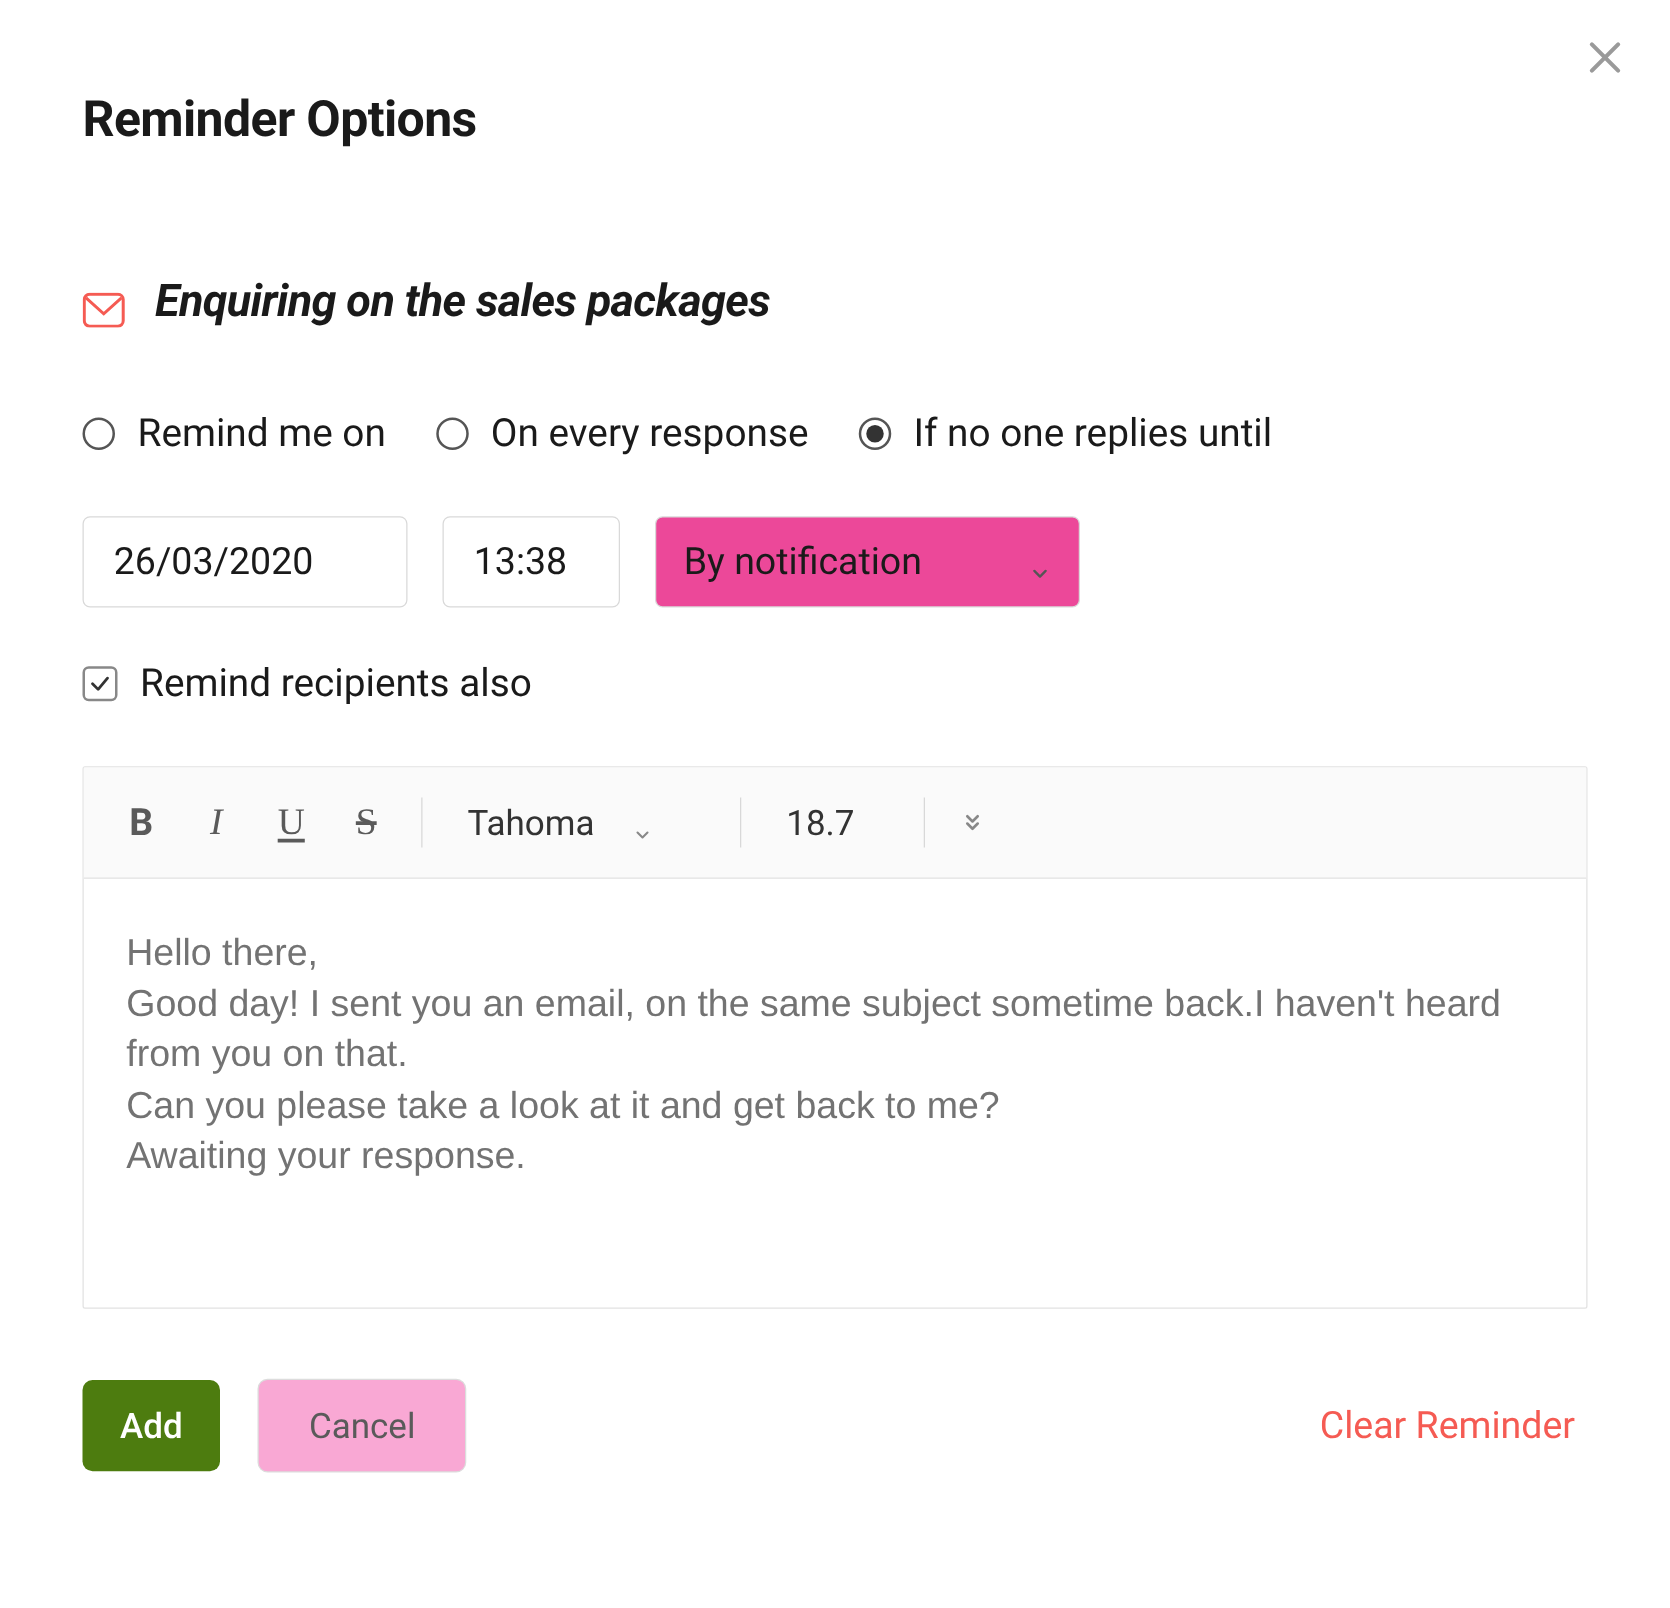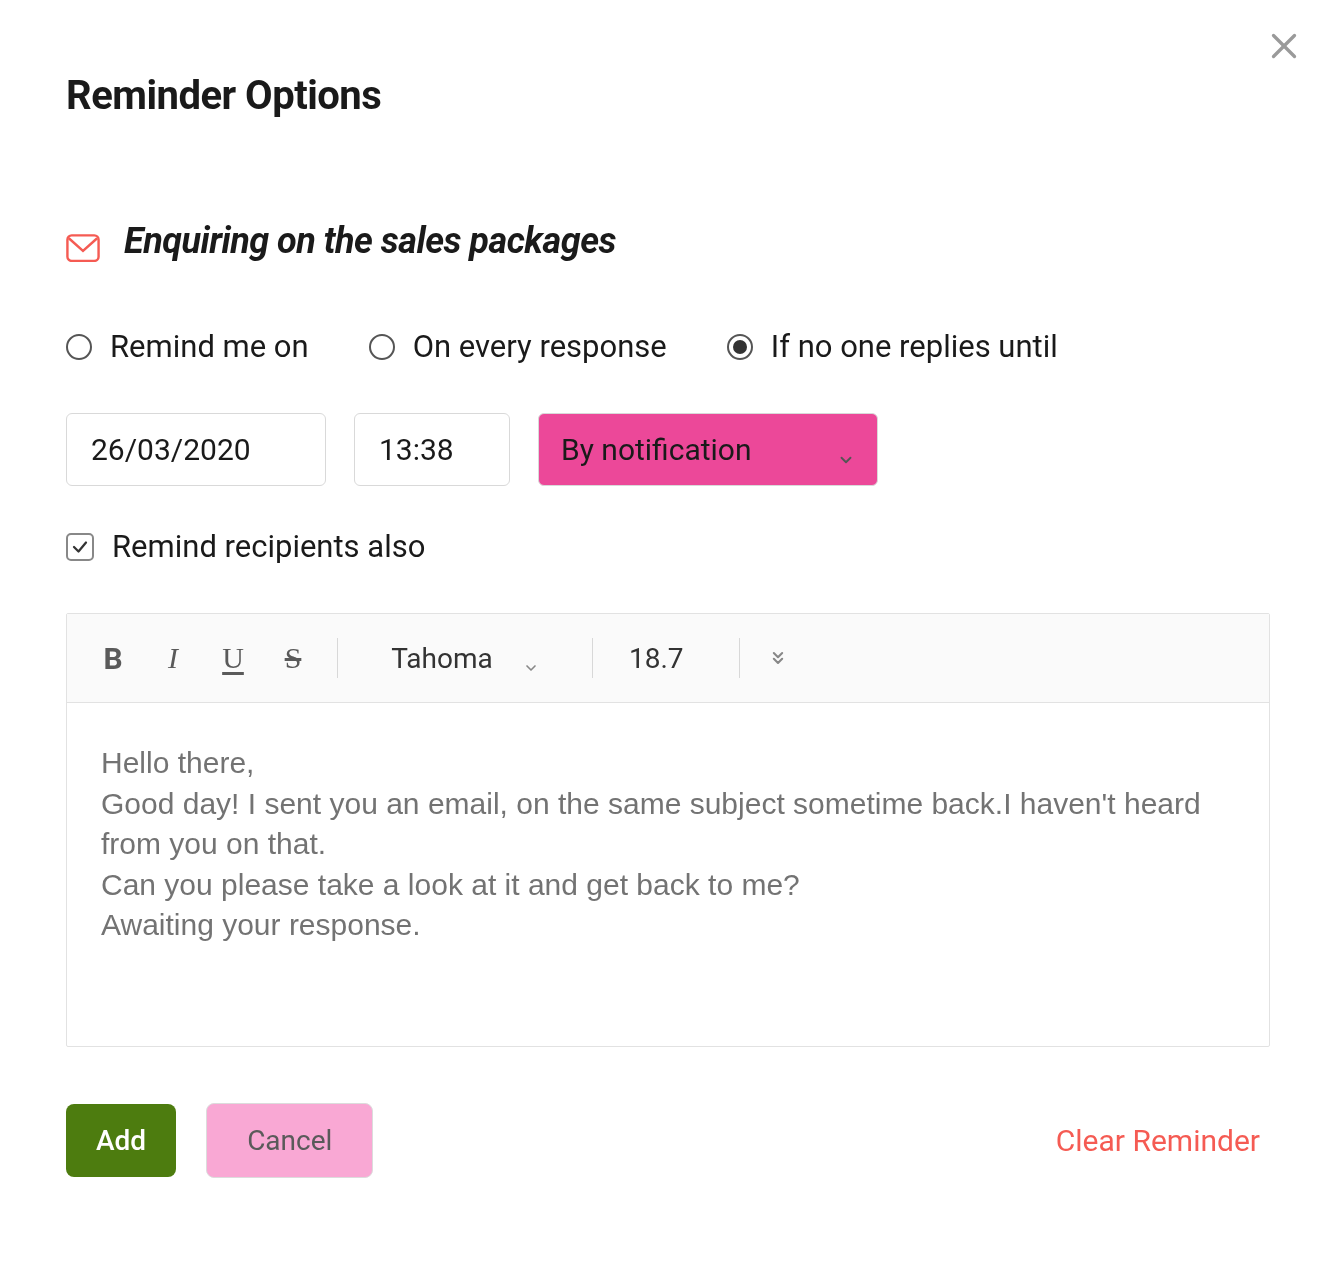--- a/index.html
+++ b/index.html
@@ -51,21 +51,21 @@
       flex-shrink: 0;
     }
     .subject-text {
       font-size: 36px;
       font-weight: 700;
       color: #1a1a1a;
       letter-spacing: -0.5px;
     }
     .radio-group {
       display: flex;
-      gap: 60px;
+      gap: 40px;
       margin-bottom: 48px;
     }
     .radio-item {
       display: flex;
       align-items: center;
       gap: 18px;
       cursor: pointer;
     }
     .radio-circle {
       width: 26px;
@@ -99,21 +99,21 @@
       padding: 18px 24px;
       font-size: 30px;
       color: #1a1a1a;
       font-family: inherit;
       background: #fff;
     }
     .date-input {
       width: 260px;
     }
     .time-input {
-      width: 156px;
+      width: 142px;
     }
     .select-wrap {
       position: relative;
       border: 1px solid #d9d9d9;
       border-radius: 6px;
       padding: 18px 58px 18px 22px;
       font-size: 30px;
       color: #1a1a1a;
       background: #ec4899;
       cursor: pointer;
@@ -210,21 +210,21 @@
       font-size: 28px;
       height: 52px;
     }
     .tb-select .chev {
       width: 16px;
       height: 16px;
       color: #888;
     }
     .tb-font {
       width: 218px;
-      justify-content: center;
+      justify-content: flex-start;
     }
     .tb-size {
       width: 110px;
       justify-content: space-between;
     }
     .tb-more {
       width: 40px;
       display: flex;
       align-items: center;
       justify-content: center;

